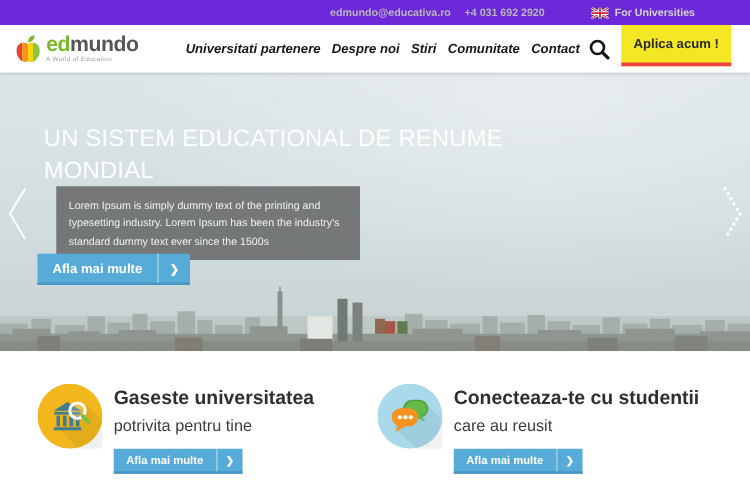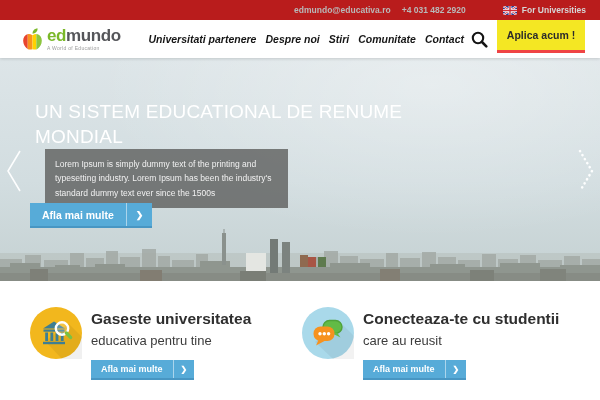--- a/index.html
+++ b/index.html
@@ -1,27 +1,27 @@
 <!DOCTYPE html>
 <html><head>
 <meta charset="utf-8">
 <style>
   * { margin:0; padding:0; box-sizing:border-box; }
   html,body { width:600px; height:400px; font-family:"Liberation Sans", sans-serif; background:#fff; }
   .page { position:relative; width:600px; height:400px; overflow:hidden; background:#fff; }
 
   
-  .topbar { position:absolute; top:0; left:0; width:600px; height:20px; background:#b91c1c;
-            display:flex; align-items:center; justify-content:flex-end; padding-right:14px;
+  .topbar { position:absolute; top:0; left:0; width:600px; height:20px; background:#6d28d9;
+            display:flex; align-items:center; justify-content:flex-end; padding-right:44px;
             font-size:8.5px; font-weight:bold; color:#b9b9b9; gap:11px; z-index:5; }
   .tb-uni { margin-left:26px; display:flex; align-items:center; gap:5px; color:#d6d6d6; cursor:pointer; }
 
   
   .header { position:absolute; top:20px; left:0; width:600px; height:38px; background:#fff;
-            display:flex; align-items:center; padding-left:22px; box-shadow:0 1px 3px rgba(0,0,0,.14); z-index:4; }
+            display:flex; align-items:center; padding-left:12px; box-shadow:0 1px 3px rgba(0,0,0,.14); z-index:4; }
   .logo { display:flex; align-items:center; gap:4px; cursor:pointer; }
   .logo-text .brand { font-size:17px; font-weight:bold; letter-spacing:-0.4px; line-height:1; }
   .brand .ed { color:#7ab829; } .brand .mundo { color:#55565a; }
   .logo-text .tagline { font-size:5px; color:#9b9b9b; letter-spacing:.3px; margin-top:1.5px; }
   nav { margin-left:auto; display:flex; align-items:center; gap:9px; font-size:10.5px; font-weight:bold; color:#161616;font-style:italic; }
   nav span { cursor:pointer; white-space:nowrap; }
   .search { margin:0 9px 0 7px; cursor:pointer; display:flex; align-items:center; }
   .cta { position:absolute; right:15px; top:0; width:88px; height:33px; background:#f4e723;
          border-bottom:3px solid #ef4444; color:#2b2b2b; font-size:10.5px; font-weight:bold;
          display:flex; align-items:center; justify-content:center; cursor:pointer; }
@@ -56,21 +56,21 @@
   .f-text h2 { font-size:15.5px; font-weight:bold; color:#2f2f2f; margin-bottom:5px; white-space:nowrap; }
   .f-text .sub { font-size:13px; color:#3c3c3c; margin-bottom:10px; white-space:nowrap; }
 </style>
 </head>
 <body>
 
 <div class="page">
 
   <div class="topbar">
     <span>edmundo@educativa.ro</span>
-    <span>+4 031 482 2920</span>
+    <span>+4 031 692 2920</span>
     <span class="tb-uni">
       <svg width="14" height="9" viewBox="0 0 14 9">
         <rect width="14" height="9" fill="#2b3990"></rect>
         <path d="M0,0 L14,9 M14,0 L0,9" stroke="#fff" stroke-width="2.2"></path>
         <path d="M0,0 L14,9 M14,0 L0,9" stroke="#ce2b37" stroke-width="0.9"></path>
         <rect x="5.6" width="2.8" height="9" fill="#fff"></rect>
           <rect y="3.1" width="14" height="2.8" fill="#fff"></rect>
         <rect x="6.3" width="1.4" height="9" fill="#ce2b37"></rect>
           <rect y="3.8" width="14" height="1.4" fill="#ce2b37"></rect>
       </svg>
@@ -209,21 +209,21 @@
             <rect x="20.4" y="25.5" width="2.8" height="8.5"></rect>
           <rect x="25.6" y="25.5" width="2.8" height="8.5"></rect>
             <rect x="30.8" y="25.5" width="2.8" height="8.5"></rect>
           <rect x="13" y="34.8" width="22" height="2.4"></rect>
         </g>
         <circle cx="32" cy="21.5" r="6.2" fill="rgba(255,255,255,0.18)" stroke="#ffffff" stroke-width="2.4"></circle>
         <line x1="36.4" y1="26" x2="40.6" y2="30.4" stroke="#7ac143" stroke-width="3.4" stroke-linecap="round"></line>
       </svg>
       <div class="f-text">
         <h2>Gaseste universitatea</h2>
-        <p class="sub">educativa pentru tine</p>
+        <p class="sub">potrivita pentru tine</p>
         <div class="btn btn-small">
           <span class="lbl">Afla mai multe</span>
           <span class="chev">❯</span>
         </div>
       </div>
     </div>
 
     <div class="feature f2">
       <svg class="icon-circle" viewBox="0 0 52 52">
         <circle cx="26" cy="26" r="26" fill="#a9d9ea"></circle>

